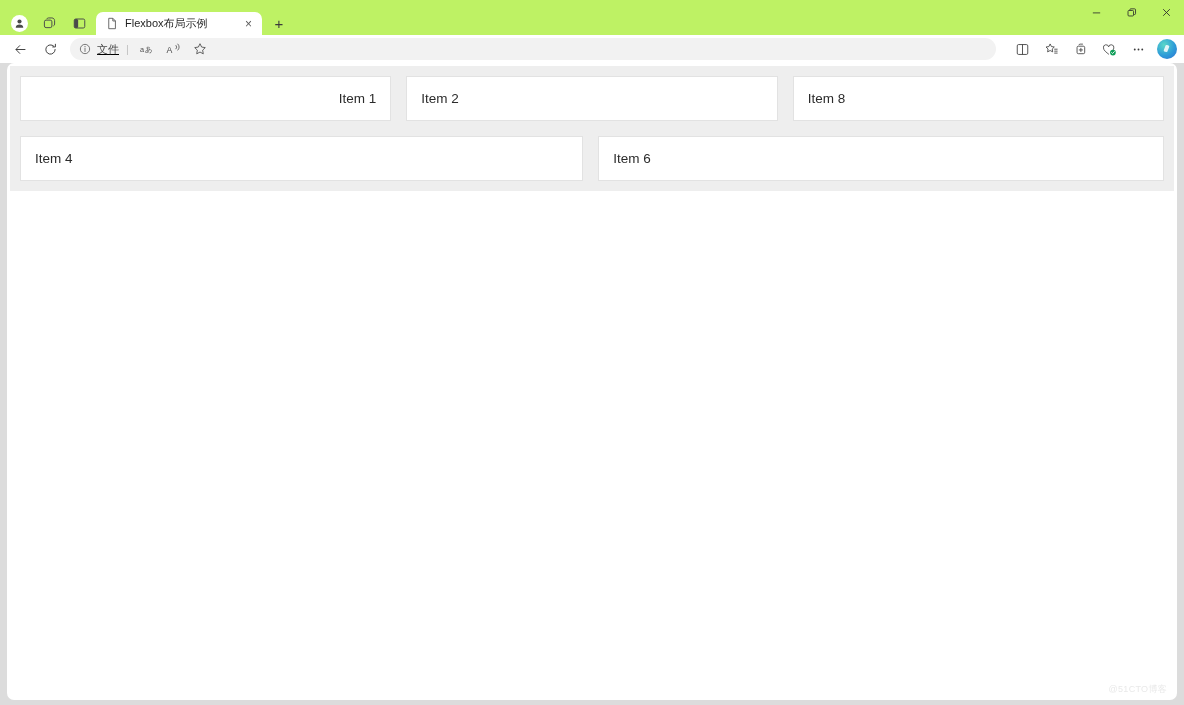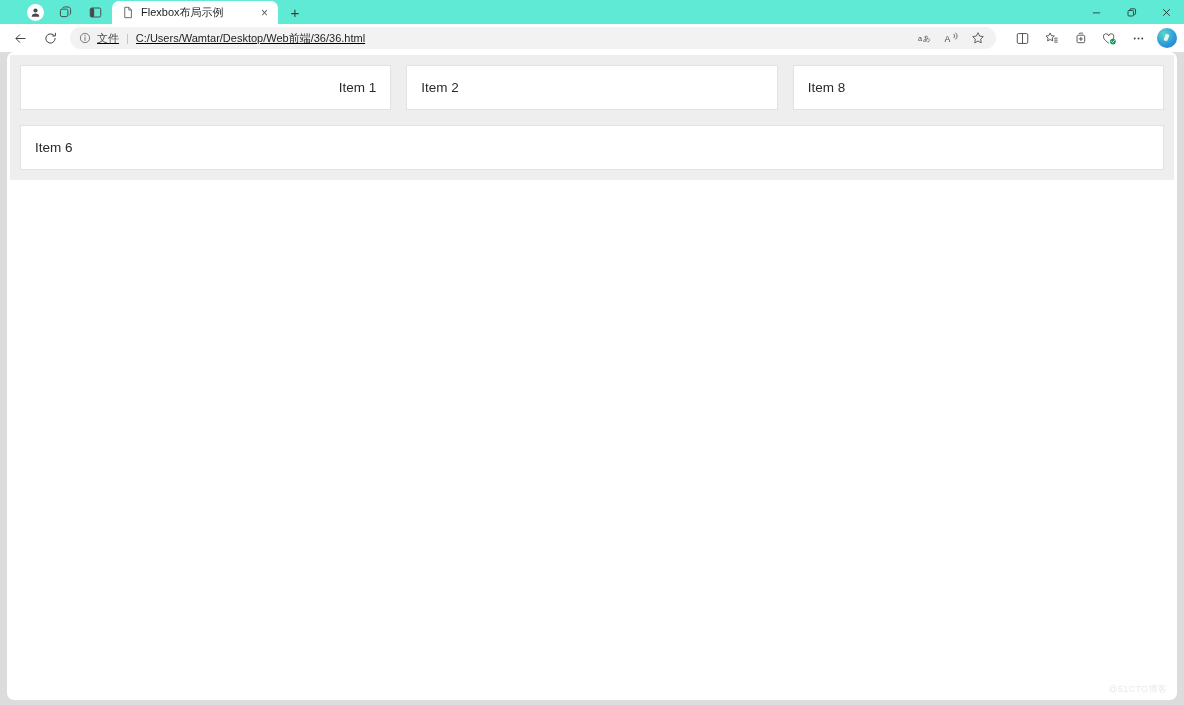--- a/index.html
+++ b/index.html
@@ -14,27 +14,26 @@
   
   .browser {
     width: 1184px; height: 705px;
     background: #dcdcdc;
     display: flex; flex-direction: column;
     position: relative;
   }
 
   
   .tabstrip {
-    height: 24px;
-    background: #5eead4;
+    height: 35px;
+    background: #bef264;
     display: flex;
     align-items: flex-end;
     position: relative;
     flex: 0 0 auto;
-    padding-left: 16px;
   }
   .chrome-left-icons {
     display: flex; align-items: center;
     height: 24px;
     padding-left: 6px;
     gap: 4px;
   }
   .cicon {
     width: 26px; height: 22px;
     display: flex; align-items: center; justify-content: center;
@@ -307,21 +306,20 @@
     <div class="omnibox">
       <span class="info-icon">
         <svg width="12" height="12" viewBox="0 0 16 16" fill="none" stroke="#5f5f5f" stroke-width="1.1">
           <circle cx="8" cy="8" r="6.2"></circle>
           <path d="M8 7.2v4.1" stroke-linecap="round"></path>
           <circle cx="8" cy="4.9" r="0.75" fill="#5f5f5f" stroke="none"></circle>
         </svg>
       </span>
       <span class="omni-scheme">文件</span>
       <span class="omni-sep">|</span>
-      <span class="omni-url">C:/Users/Wamtar/Desktop/Web前端/36/36.html</span>
 
       <span class="omni-actions">
         <span class="navbtn">
           <svg width="16" height="13" viewBox="0 0 22 16">
             <text x="0" y="12" font-family="'Liberation Sans', sans-serif" font-size="10" fill="#4a4a4a">a</text>
             <text x="7" y="12" font-family="'DejaVu Sans', sans-serif" font-size="10" fill="#4a4a4a">あ</text>
           </svg>
         </span>
         <span class="navbtn">
           <svg width="16" height="14" viewBox="0 0 20 16" fill="none" stroke="#4a4a4a" stroke-width="1">
@@ -382,20 +380,23 @@
       <div class="flex-container">
         <div class="flex-item g1">
           <span>Item 1</span>
         </div>
         <div class="flex-item g2">
           <span>Item 2</span>
         </div>
         <div class="flex-item g3">
           <span>Item 8</span>
         </div>
+        <div class="flex-item g4">
+          <span>Item 4</span>
+        </div>
         <div class="flex-item g5">
           <span>Item 6</span>
         </div>
       </div>
 
       <div class="watermark">@51CTO博客</div>
     </div>
   </div>
 
 </div>

